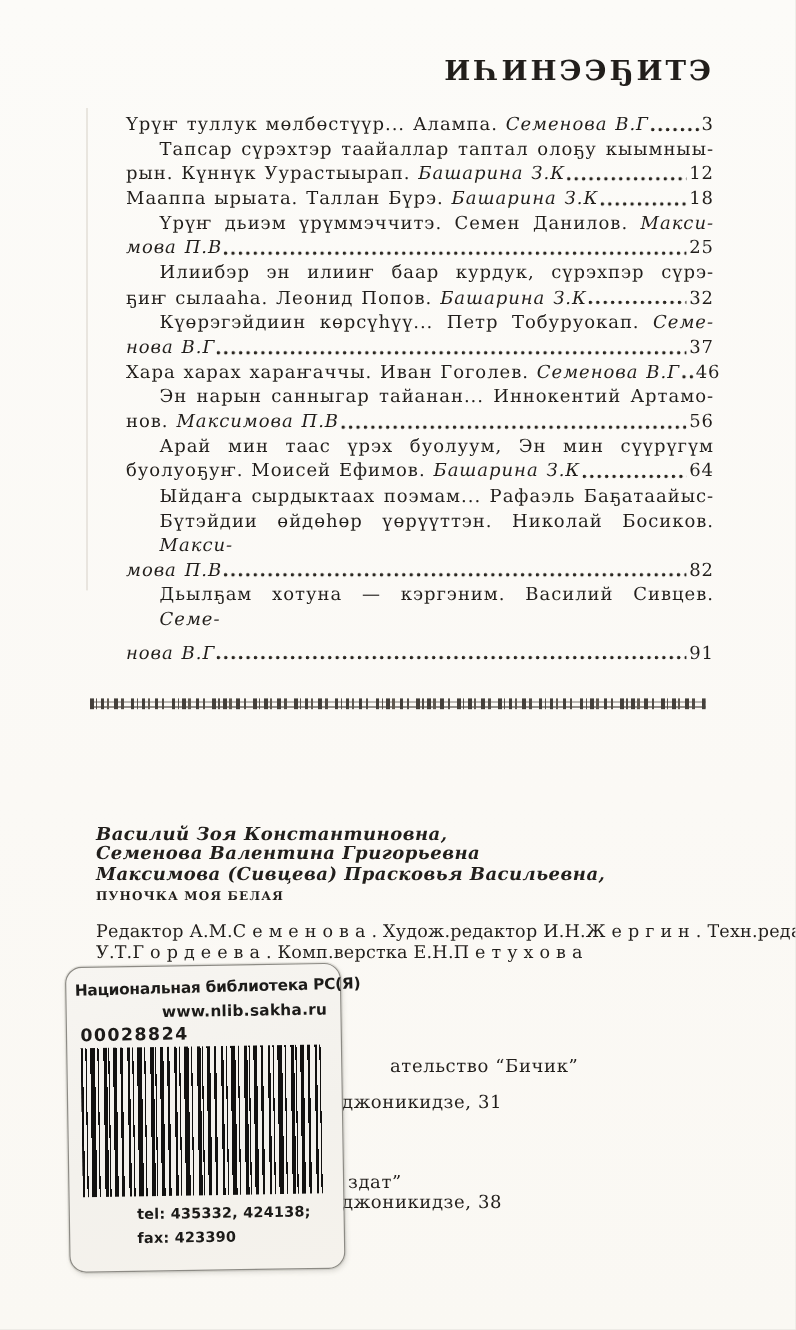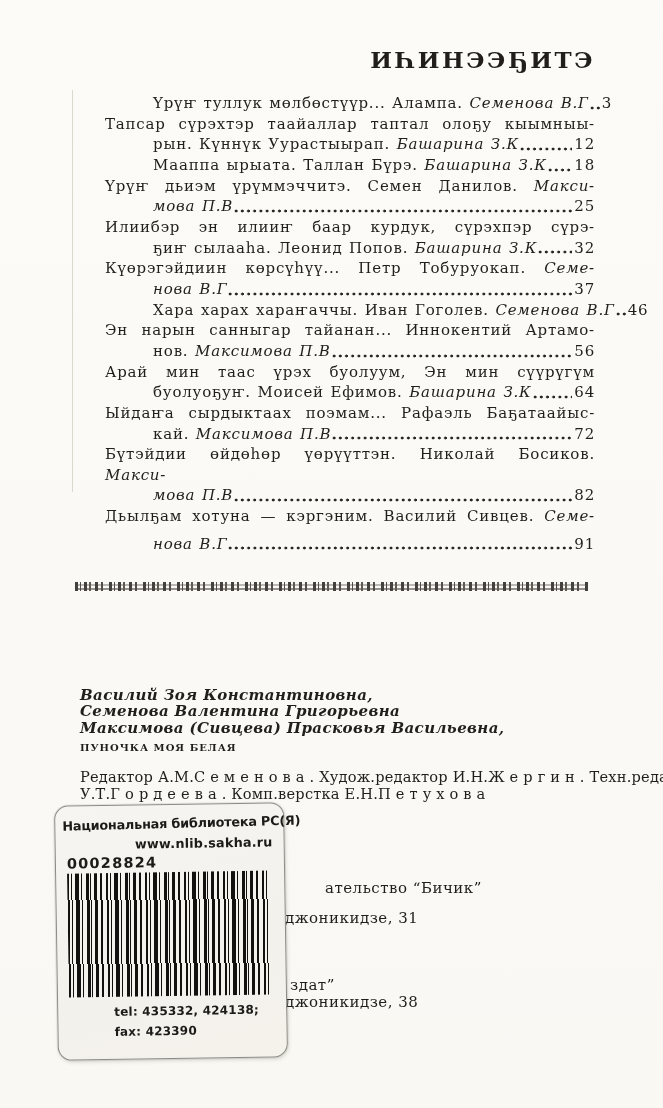--- a/index.html
+++ b/index.html
@@ -10,22 +10,22 @@
   }
   .gutter{position:absolute;left:72px;top:90px;width:1px;height:402px;background:#ddd8cf;}
 
   
   .toc-title{
     position:absolute;top:46px;left:105px;width:490px;margin:0;
     text-align:right;font-size:23px;font-weight:bold;letter-spacing:2.5px;
   }
   .toc{position:absolute;left:105px;top:93px;width:490px;font-size:15px;letter-spacing:.8px;word-spacing:1px;}
   .toc-line{line-height:20.65px;min-height:20.65px;}
-  .toc-line.full{text-align:justify;text-align-last:justify;}
-  .toc-line.last{display:flex;align-items:baseline;margin-left:48px;}
+  .toc-line.full{text-align:justify;text-align-last:justify;margin-left:28px;}
+  .toc-line.last{display:flex;align-items:baseline;}
   .toc-line.gap{margin-top:7px;}
   .toc-text{white-space:normal;}
   .toc-line.last .toc-text{white-space:nowrap;}
   .toc-text em{font-style:italic;}
   .leader{flex:1 1 auto;position:relative;margin:0 2px 0 1px;min-width:10px;align-self:stretch;}
   .leader::after{
     content:"";position:absolute;left:0;right:0;bottom:4px;height:4px;
     background-image:radial-gradient(circle at 2px 2px,#2a2620 1.25px,rgba(0,0,0,0) 1.7px);
     background-size:6.2px 4px;background-repeat:repeat-x;
   }
@@ -151,25 +151,20 @@
       <div class="toc-entry">
         <div class="toc-line full"><span class="toc-text"><span>Арай мин таас үрэх буолуум, Эн мин сүүрүгүм</span></span></div>
         <div class="toc-line last">
           <span class="toc-text"><span>буолуоҕуҥ. Моисей Ефимов. </span><em>Башарина З.К</em></span>
           <span class="leader"></span>
           <span class="pagenum">64</span>
         </div>
       </div>
       <div class="toc-entry">
         <div class="toc-line full"><span class="toc-text"><span>Ыйдаҥа сырдыктаах поэмам... Рафаэль Баҕатаайыс-</span></span></div>
-        <div class="toc-line last">
-          <span class="toc-text"><span>кай. </span><em>Максимова П.В</em></span>
-          <span class="leader"></span>
-          <span class="pagenum">72</span>
-        </div>
       </div>
       <div class="toc-entry">
         <div class="toc-line full"><span class="toc-text"><span>Бүтэйдии өйдөһөр үөрүүттэн. Николай Босиков. </span><em>Макси-</em></span></div>
         <div class="toc-line last">
           <span class="toc-text"><em>мова П.В</em></span>
           <span class="leader"></span>
           <span class="pagenum">82</span>
         </div>
       </div>
       <div class="toc-entry">

